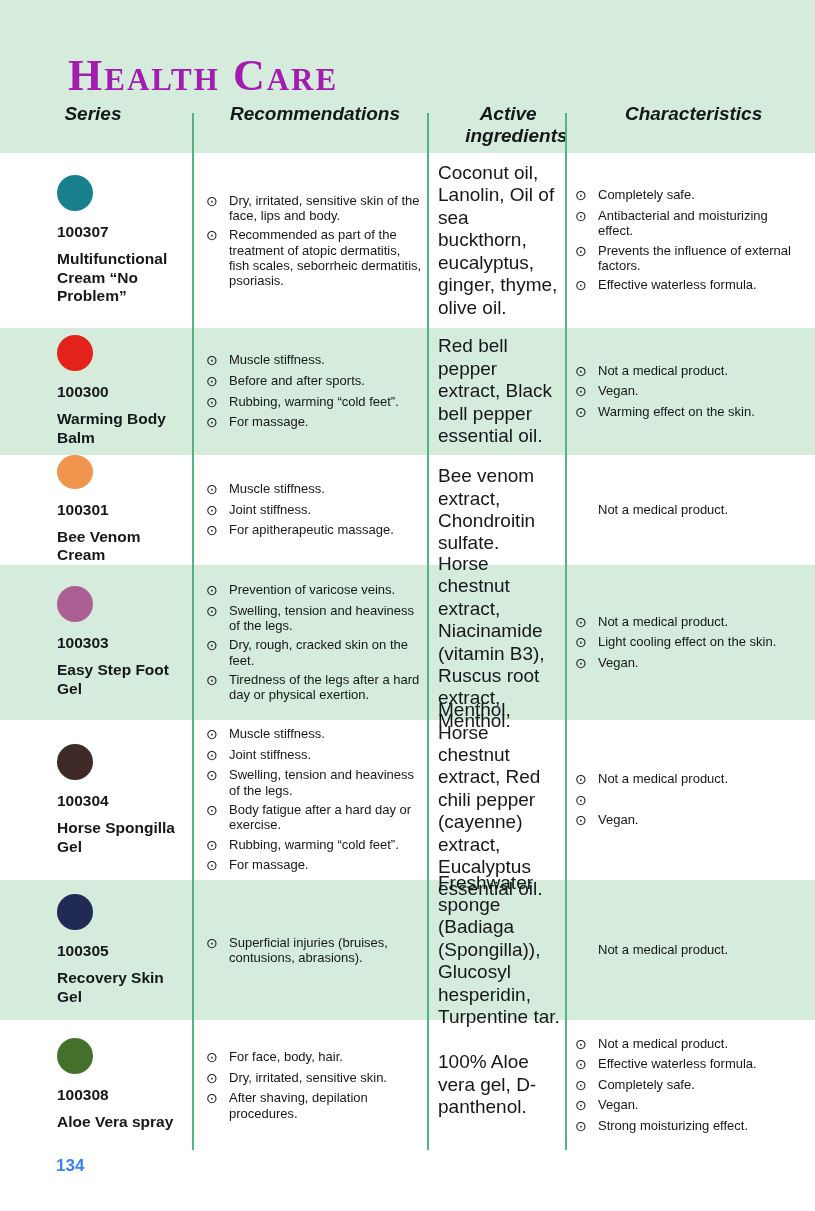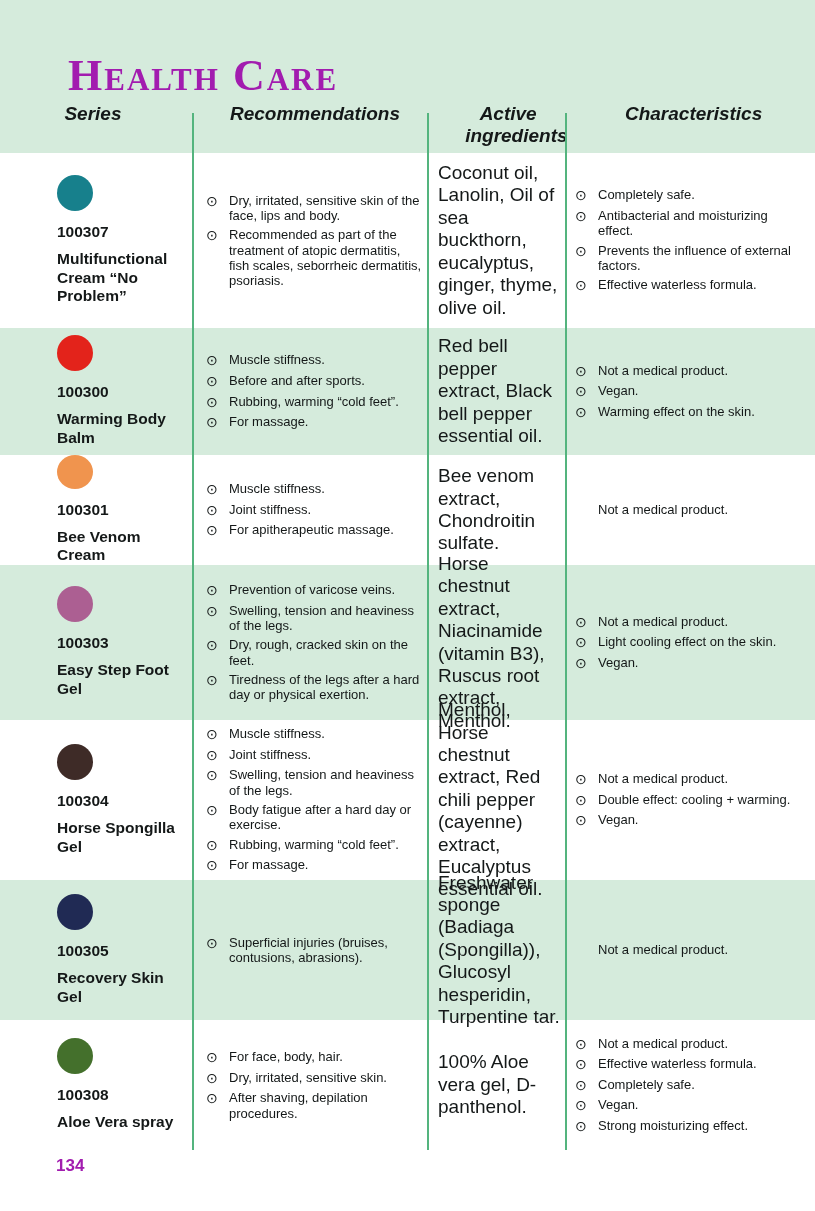--- a/index.html
+++ b/index.html
@@ -40,21 +40,21 @@
   .prod-name { font-weight:bold; font-size:15.5px; line-height:1.2; max-width:146px; }
 
   .bullet-item { display:flex; margin:2px 0; }
   .bullet-icon { flex:none; width:23px; font-size:14px; line-height:1.18; }
   .bullet-text { font-size:13px; line-height:1.18; }
   .bullet-item.plain { padding-left:23px; }
   .bullet-item.plain .bullet-text { max-width:132px; }
 
   .ingredients { font-size:19px; line-height:1.18; }
 
-  .page-num { position:absolute; left:56px; top:1156px; font-weight:bold; font-size:17px; color:#a21caf; }
+  .page-num { position:absolute; left:56px; top:1156px; font-weight:bold; font-size:17px; color:#3b82f6; }
 </style>
 </head>
 <body>
 
 <div class="page">
 
   <div class="header-band">
     <div class="page-title">Health Care</div>
     <div class="col-headers">
       <div class="col-h w1">
@@ -266,21 +266,20 @@
     <div class="cell c3">
         <div class="ingredients">Menthol, Horse chestnut extract, Red chili pepper (cayenne) extract, Eucalyptus essential oil.</div>
       </div>
     <div class="cell c4">
         <div class="bullet-item">
           <span class="bullet-icon">⊙</span>
           <span class="bullet-text">Not a medical product.</span>
         </div>
         <div class="bullet-item">
           <span class="bullet-icon">⊙</span>
-          <span class="bullet-text">Double effect: cooling + warming.</span>
         </div>
         <div class="bullet-item">
           <span class="bullet-icon">⊙</span>
           <span class="bullet-text">Vegan.</span>
         </div>
       </div>
   </div>
 
   <div class="trow r6 green">
     <div class="cell c1">

